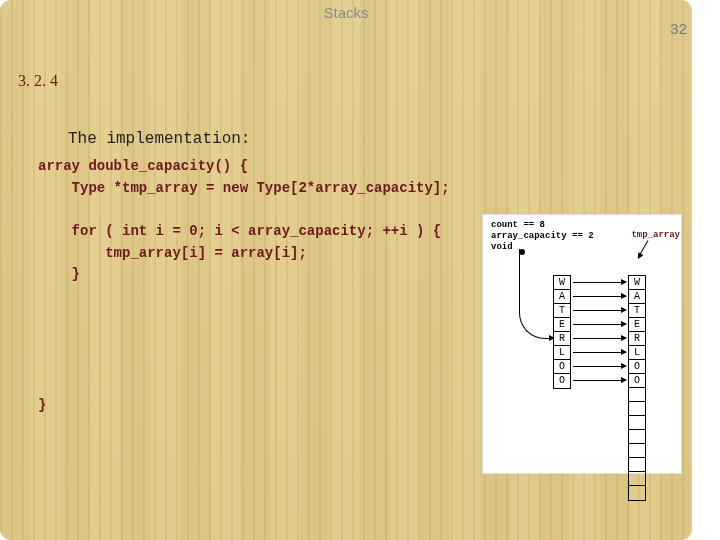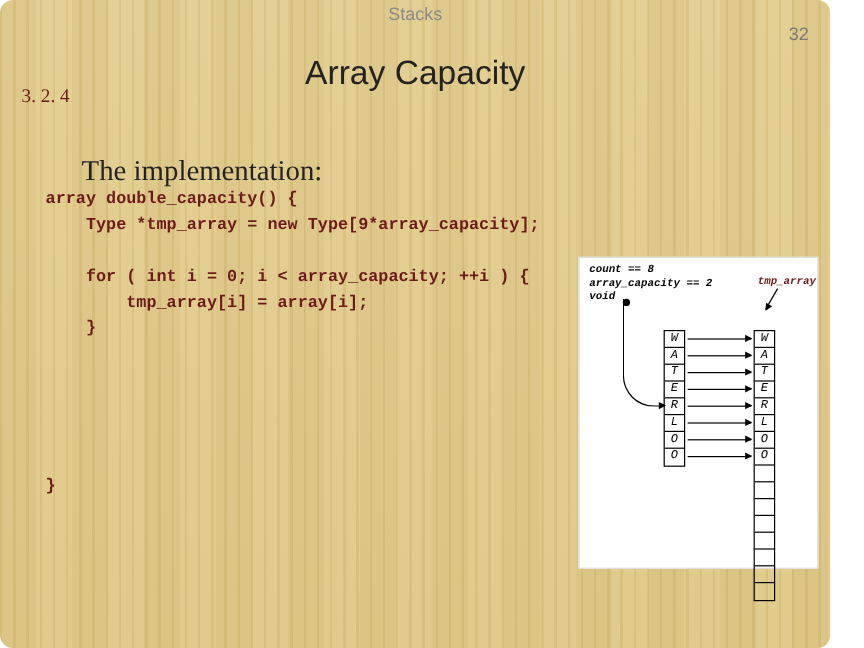--- a/index.html
+++ b/index.html
@@ -6,26 +6,26 @@
   body { width: 720px; height: 540px; overflow: hidden; font-family: Arial, sans-serif; position: relative; }
   .slide {
     width: 692px; height: 540px; position: relative;
     background:
       repeating-linear-gradient(90deg, rgba(180,140,60,0.18) 0 2px, rgba(0,0,0,0) 2px 11px),
       repeating-linear-gradient(90deg, rgba(200,170,100,0.25) 0 30px, rgba(220,195,130,0.25) 30px 60px),
       linear-gradient(#e6d49a, #e2cd8f);
     border-radius: 11px;
   }
   .header { text-align: center; color: #8a8a8a; font-size: 15px; padding-top: 4px; }
-  .pagenum { position: absolute; top: 20px; right: 18px; color: #7a7a7a; font-size: 15px; }
+  .pagenum { position: absolute; top: 20px; right: 5px; color: #7a7a7a; font-size: 15px; }
   .secnum { position: absolute; top: 72px; left: 18px; color: #6d1a1a; font-size: 16px; font-family: Liberation Serif, serif; }
   .title { text-align: center; font-size: 28px; color: #222; margin-top: 24px; font-family: Arial, sans-serif; }
-  .subtitle { position: absolute; top: 130px; left: 68px; font-size: 24px; color: #222; font-family: Liberation Serif, serif; }
+  .subtitle { position: absolute; top: 130px; left: 68px; font-size: 16px; color: #222; font-family: Liberation Mono, monospace; }
   .codeblock { position: absolute; top: 156px; left: 38px; font-family: "Courier New", monospace; font-size: 14px; font-weight: bold; line-height: 1.55; color: #6d1a1a; white-space: pre; }
-  .diagram { position: absolute; top: 214px; right: 10px; width: 200px; height: 260px; background: #fff; border: 1px solid #ddd; font-style: italic; }
+  .diagram { position: absolute; top: 214px; right: 10px; width: 200px; height: 260px; background: #fff; border: 1px solid #ddd; }
   .diag-text { position: absolute; font-family: "Courier New", monospace; font-size: 9px; font-weight: bold; color: #000; white-space: nowrap; }
   .diag-count { top: 5px; left: 8px; }
   .diag-cap { top: 16px; left: 8px; }
   .diag-arrlabel { top: 27px; left: 8px; }
   .diag-tmplabel { top: 15px; right: 1px; color: #6d1a1a; }
   .arr { position: absolute; border: 1px solid #000; width: 18px; }
   .cell { height: 14px; border-bottom: 1px solid #000; font-family: "Courier New", monospace; font-size: 10px; text-align: center; line-height: 14px; }
   .cell:last-child { border-bottom: none; }
   .left-arr { left: 70px; top: 60px; }
   .right-arr { left: 145px; top: 60px; }
@@ -36,25 +36,24 @@
   .curve::after { content: ""; position: absolute; right: -2px; bottom: -3px; border-left: 6px solid #000; border-top: 3.5px solid transparent; border-bottom: 3.5px solid transparent; }
 </style>
 </head>
 <body>
 
 <div class="slide">
 
   <div class="header">Stacks</div>
   <div class="pagenum">32</div>
   <div class="secnum">3. 2. 4</div>
-  <div class="title">Array Capacity</div>
   <div class="subtitle">The implementation:</div>
 
   <div class="codeblock"><span>array double_capacity() {</span>
-<span>    Type *tmp_array = new Type[9*array_capacity];</span>
+<span>    Type *tmp_array = new Type[2*array_capacity];</span>
 <span></span>
 <span>    for ( int i = 0; i &lt; array_capacity; ++i ) {</span>
 <span>        tmp_array[i] = array[i];</span>
 <span>    }</span>
 <span></span>
 <span></span>
 <span></span>
 <span></span>
 <span></span>
 <span>}</span></div>

